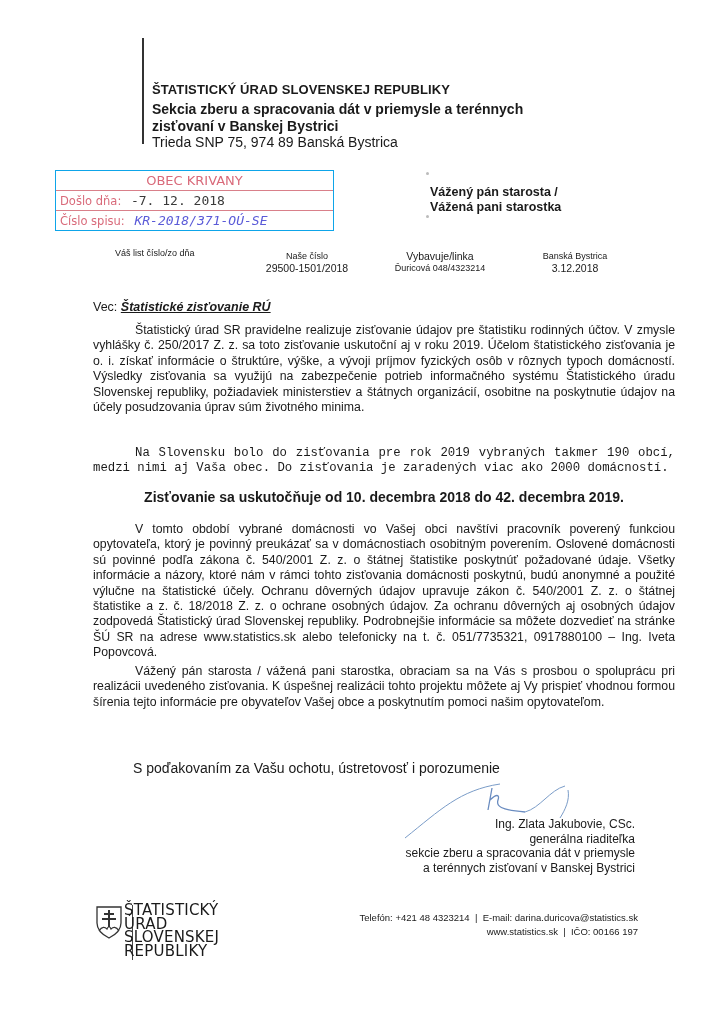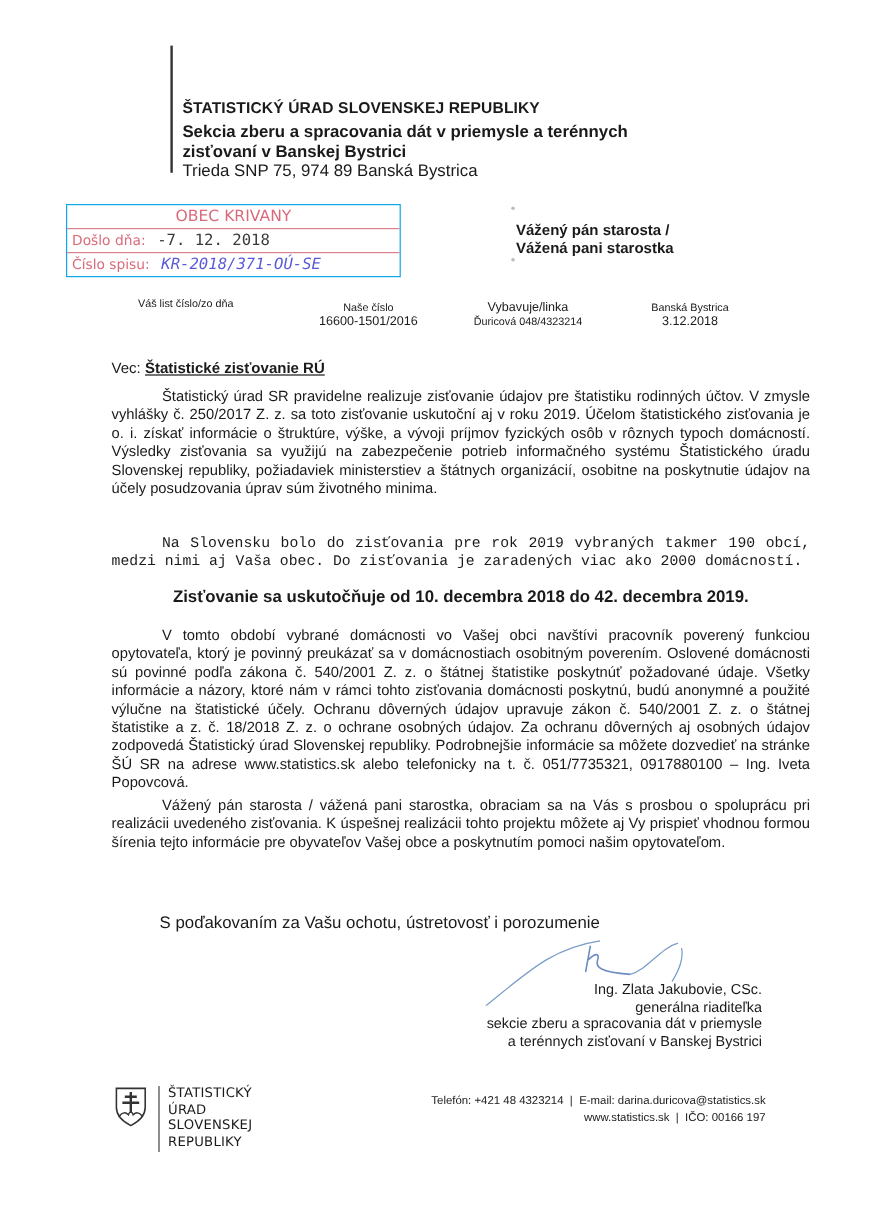--- a/index.html
+++ b/index.html
@@ -19,32 +19,32 @@
   .stamp .hand.blue { color: #5a5ad8; font-style: italic; }
   .stamp .vsplit { position: absolute; left: 120px; top: 0; bottom: 0; border-left: 1px solid #d9808a; padding-left: 4px; }
 
   .addr { left: 430px; top: 185px; font-size: 12.5px; font-weight: bold; line-height: 15px; }
   .dot { width: 3px; height: 3px; border-radius: 50%; background: #bbb; }
 
   .ref { font-size: 9px; text-align: center; line-height: 12px; }
   .ref .big { font-size: 10.5px; }
 
   .vec { left: 93px; top: 300px; font-size: 12.5px; }
-  .vec b { text-decoration: underline; }
+  .vec b { text-decoration: underline; font-style: italic; }
 
   .body-text { left: 93px; width: 582px; font-size: 12.3px; line-height: 15.4px; text-align: justify; }
   .body-text .ind { display: inline-block; width: 42px; }
   .emph { left: 93px; width: 582px; top: 489px; font-size: 14px; font-weight: bold; text-align: center; }
 
   .closing { left: 133px; top: 760px; font-size: 14px; }
   .sign { left: 320px; top: 817px; width: 315px; text-align: right; font-size: 12px; line-height: 14.5px; }
 
   .logo-shield { left: 95px; top: 905px; }
   .logo-bar { left: 132px; top: 905px; width: 1px; height: 55px; background: #444; }
-  .logo-text { left: 140px; top: 904px; font-family: "DejaVu Sans", sans-serif; font-size: 11px; line-height: 13.5px; letter-spacing: 0.2px; }
+  .logo-text { left: 124px; top: 904px; font-family: "DejaVu Sans", sans-serif; font-size: 15px; line-height: 13.5px; letter-spacing: 0.2px; }
   .contact { left: 310px; top: 911px; width: 328px; font-size: 9.5px; text-align: right; line-height: 14px; }
 </style>
 </head>
 <body>
 
 <div class="vbar"></div>
 <div class="abs hdr-title">ŠTATISTICKÝ ÚRAD SLOVENSKEJ REPUBLIKY</div>
 <div class="abs hdr-sub">
   <div>Sekcia zberu a spracovania dát v priemysle a terénnych</div>
   <div>zisťovaní v Banskej Bystrici</div>
@@ -68,21 +68,21 @@
 <div class="abs addr">
   <div>Vážený pán starosta /</div>
   <div>Vážená pani starostka</div>
 </div>
 
 <div class="abs ref" style="left:115px;top:247px;">
   <div>Váš list číslo/zo dňa</div>
 </div>
 <div class="abs ref" style="left:262px;top:250px;width:90px;">
   <div>Naše číslo</div>
-  <div class="big">16600-1501/2016</div>
+  <div class="big">29500-1501/2018</div>
 </div>
 <div class="abs ref" style="left:385px;top:250px;width:110px;">
   <div class="big">Vybavuje/linka</div>
   <div>Ďuricová  048/4323214</div>
 </div>
 <div class="abs ref" style="left:525px;top:250px;width:100px;">
   <div>Banská Bystrica</div>
   <div class="big">3.12.2018</div>
 </div>
 

